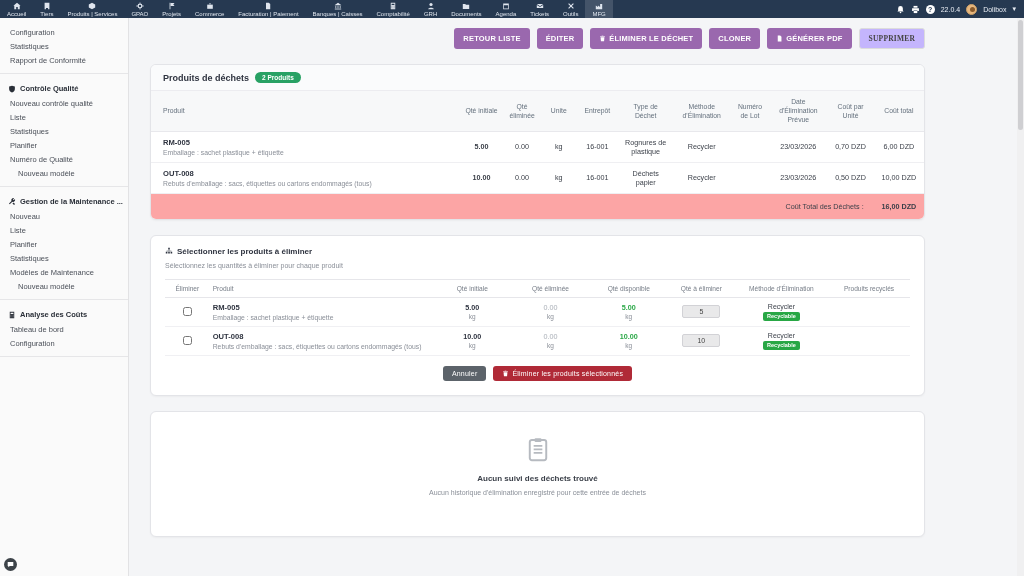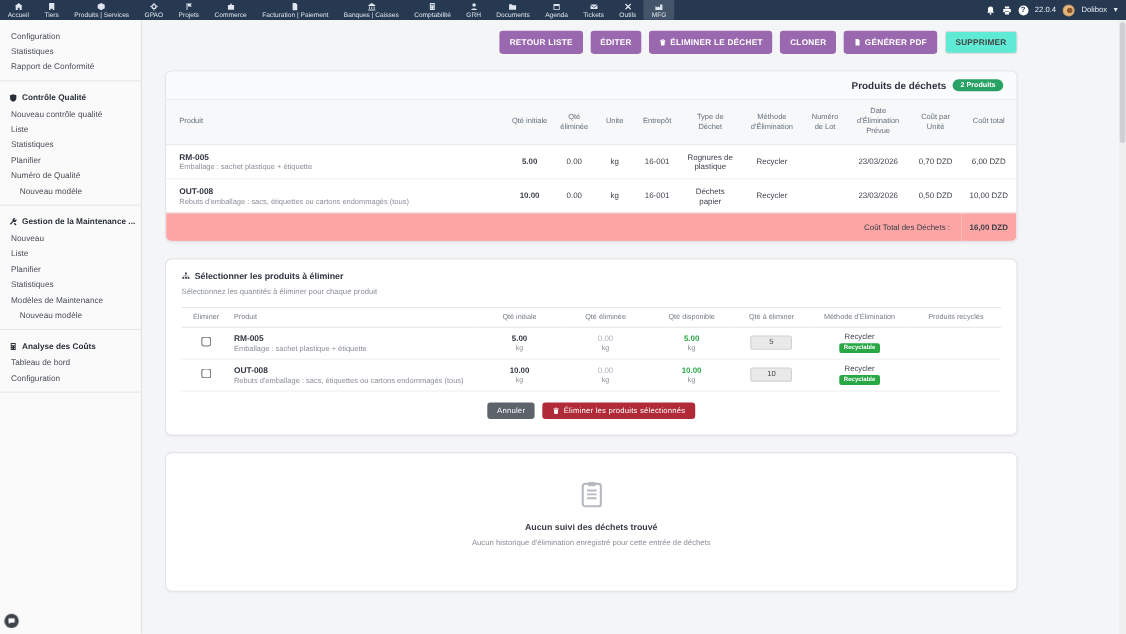--- a/index.html
+++ b/index.html
@@ -29,24 +29,24 @@
   .sb-ico svg { width:8px; height:8px; display:block; color:#2a2f38; }
   .sb-item { font-size:7.5px; color:#4a4f58; padding:2.5px 0 2.5px 2px; white-space:nowrap; cursor:pointer; }
   .sb-item.indent { padding-left:10px; }
 
   
   .main { position:absolute; top:18px; left:146px; width:793px; }
   .actions-row { display:flex; justify-content:flex-end; gap:7px; margin:10px 14px 0 0; }
   .btn { font-size:7.5px; font-weight:bold; letter-spacing:.2px; border:none; border-radius:3px; padding:5px 9px; cursor:pointer; display:flex; align-items:center; gap:3px; }
   .btn svg { width:7px; height:7px; display:block; }
   .btn-purple { background:#9a68ae; color:#fff; }
-  .btn-light { background:#5eead4; color:#444; border:1px solid #dcdcdc; }
+  .btn-light { background:#c4b5fd; color:#444; border:1px solid #dcdcdc;font-family:Liberation Serif, serif; }
 
   .card { background:#fff; border:1px solid #e3e4e8; border-radius:6px; margin:15px 14px 0 4px; box-shadow:0 1px 2px rgba(0,0,0,.04); overflow:hidden; }
-  .card-head { display:flex; align-items:center; gap:6px; background:#fafbfc; border-bottom:1px solid #ececf0; padding:7px 12px;justify-content:flex-end; }
+  .card-head { display:flex; align-items:center; gap:6px; background:#fafbfc; border-bottom:1px solid #ececf0; padding:7px 12px; }
   .card-title { font-size:9px; font-weight:bold; color:#2f3440; }
   .card-ico svg { width:9px; height:9px; display:block; color:#444; }
   .badge-count { background:#28a164; color:#fff; font-size:6.5px; font-weight:bold; border-radius:8px; padding:2px 7px; }
 
   
   table { border-collapse:collapse; width:100%; table-layout:fixed; }
   .ptable th { background:#f7f8f9; color:#64707d; font-size:6.8px; font-weight:normal; text-align:center; padding:6px 4px; border-bottom:1px solid #e8e8ec; line-height:1.35; }
   .ptable th.th-left { text-align:left; padding-left:12px; }
   .ptable td { font-size:7.2px; color:#3a3f48; text-align:center; padding:6px 4px; border-bottom:1px solid #efeff2; }
   .ptable td.td-left { text-align:left; padding-left:12px; }

